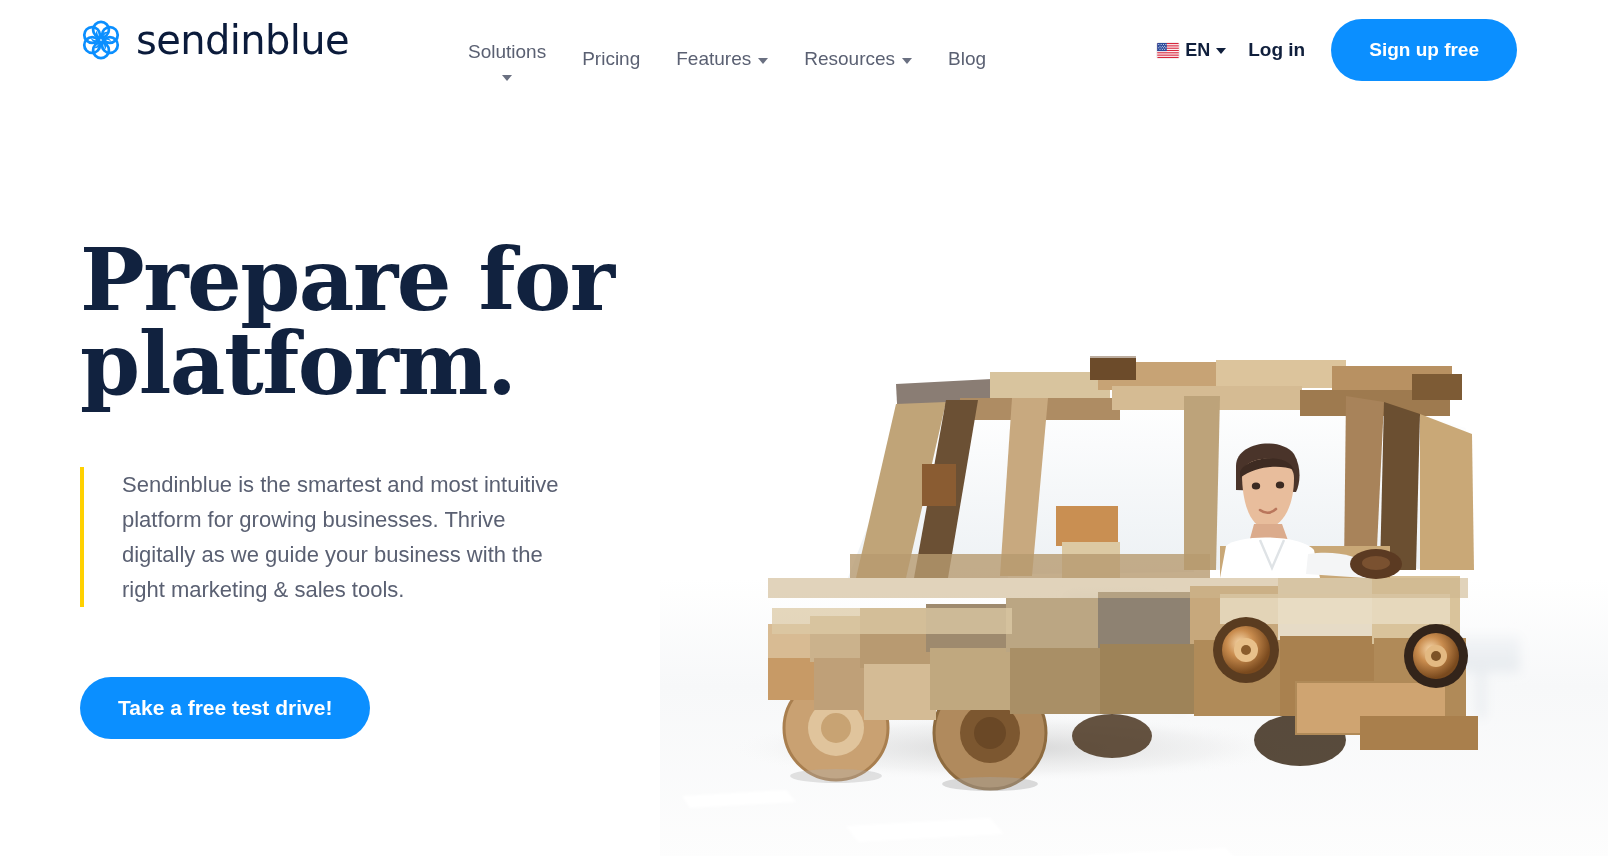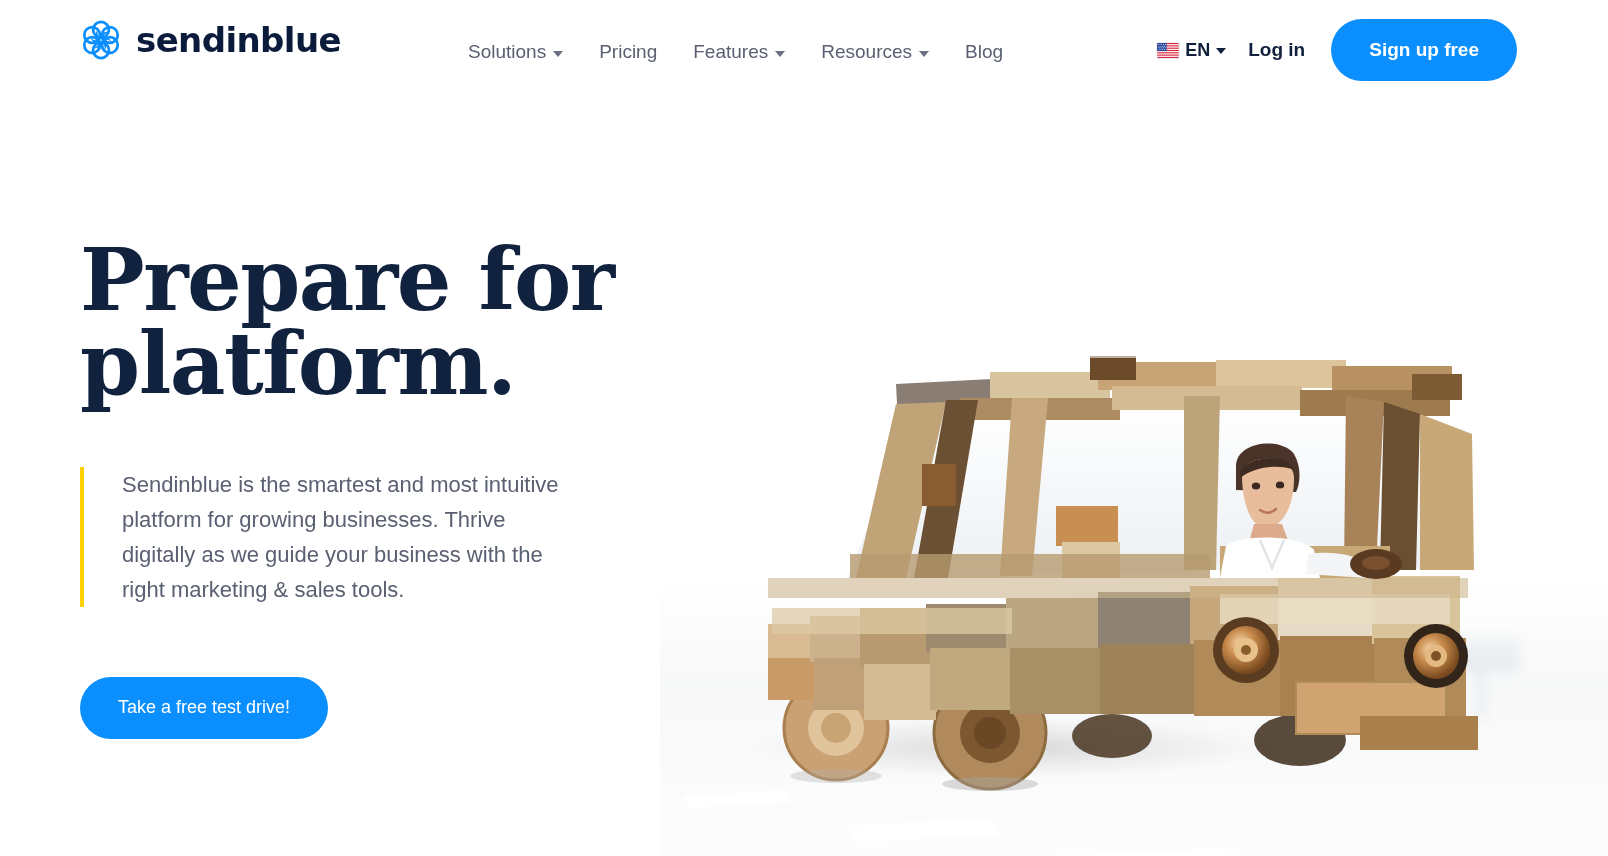--- a/index.html
+++ b/index.html
@@ -43,22 +43,22 @@
     text-decoration: none;
   }
   .brand-mark {
     width: 42px;
     height: 42px;
     flex: 0 0 42px;
     display: block;
   }
   .brand-name {
     font-family: "DejaVu Sans", sans-serif;
-    font-size: 34px;
-    font-weight: 700;
+    font-size: 40px;
+    font-weight: 400;
     letter-spacing: -0.6px;
     color: #0B1B3B;
     line-height: 1;
     white-space: nowrap;
   }
 
   
   .mainnav {
     position: absolute;
     left: 468px;
@@ -72,21 +72,21 @@
     align-items: center;
     gap: 7px;
     padding: 2px 18px;
     font-size: 19px;
     color: #5A6072;
     font-weight: 400;
     cursor: pointer;
     white-space: nowrap;
     line-height: 28px;
   }
-  .nav-item:first-child { padding-left: 0; }
+  .nav-item:first-child { padding-left: 0; flex-direction: column; }
   .caret {
     width: 0; height: 0;
     border-left: 5px solid transparent;
     border-right: 5px solid transparent;
     border-top: 6px solid #6A7081;
     display: inline-block;
     position: relative;
     top: 2px;
   }
 
@@ -198,22 +198,22 @@
     display: inline-flex;
     align-items: center;
     justify-content: center;
     height: 62px;
     padding: 0 38px;
     border: none;
     border-radius: 31px;
     background: #0B8FFF;
     color: #ffffff;
     font-family: "Liberation Sans", sans-serif;
-    font-size: 18px;
-    font-weight: 400;
+    font-size: 21px;
+    font-weight: 700;
     cursor: pointer;
     white-space: nowrap;
   }
 
   
   .hero-visual {
     position: absolute;
     left: 660px;
     top: 170px;
     width: 948px;

